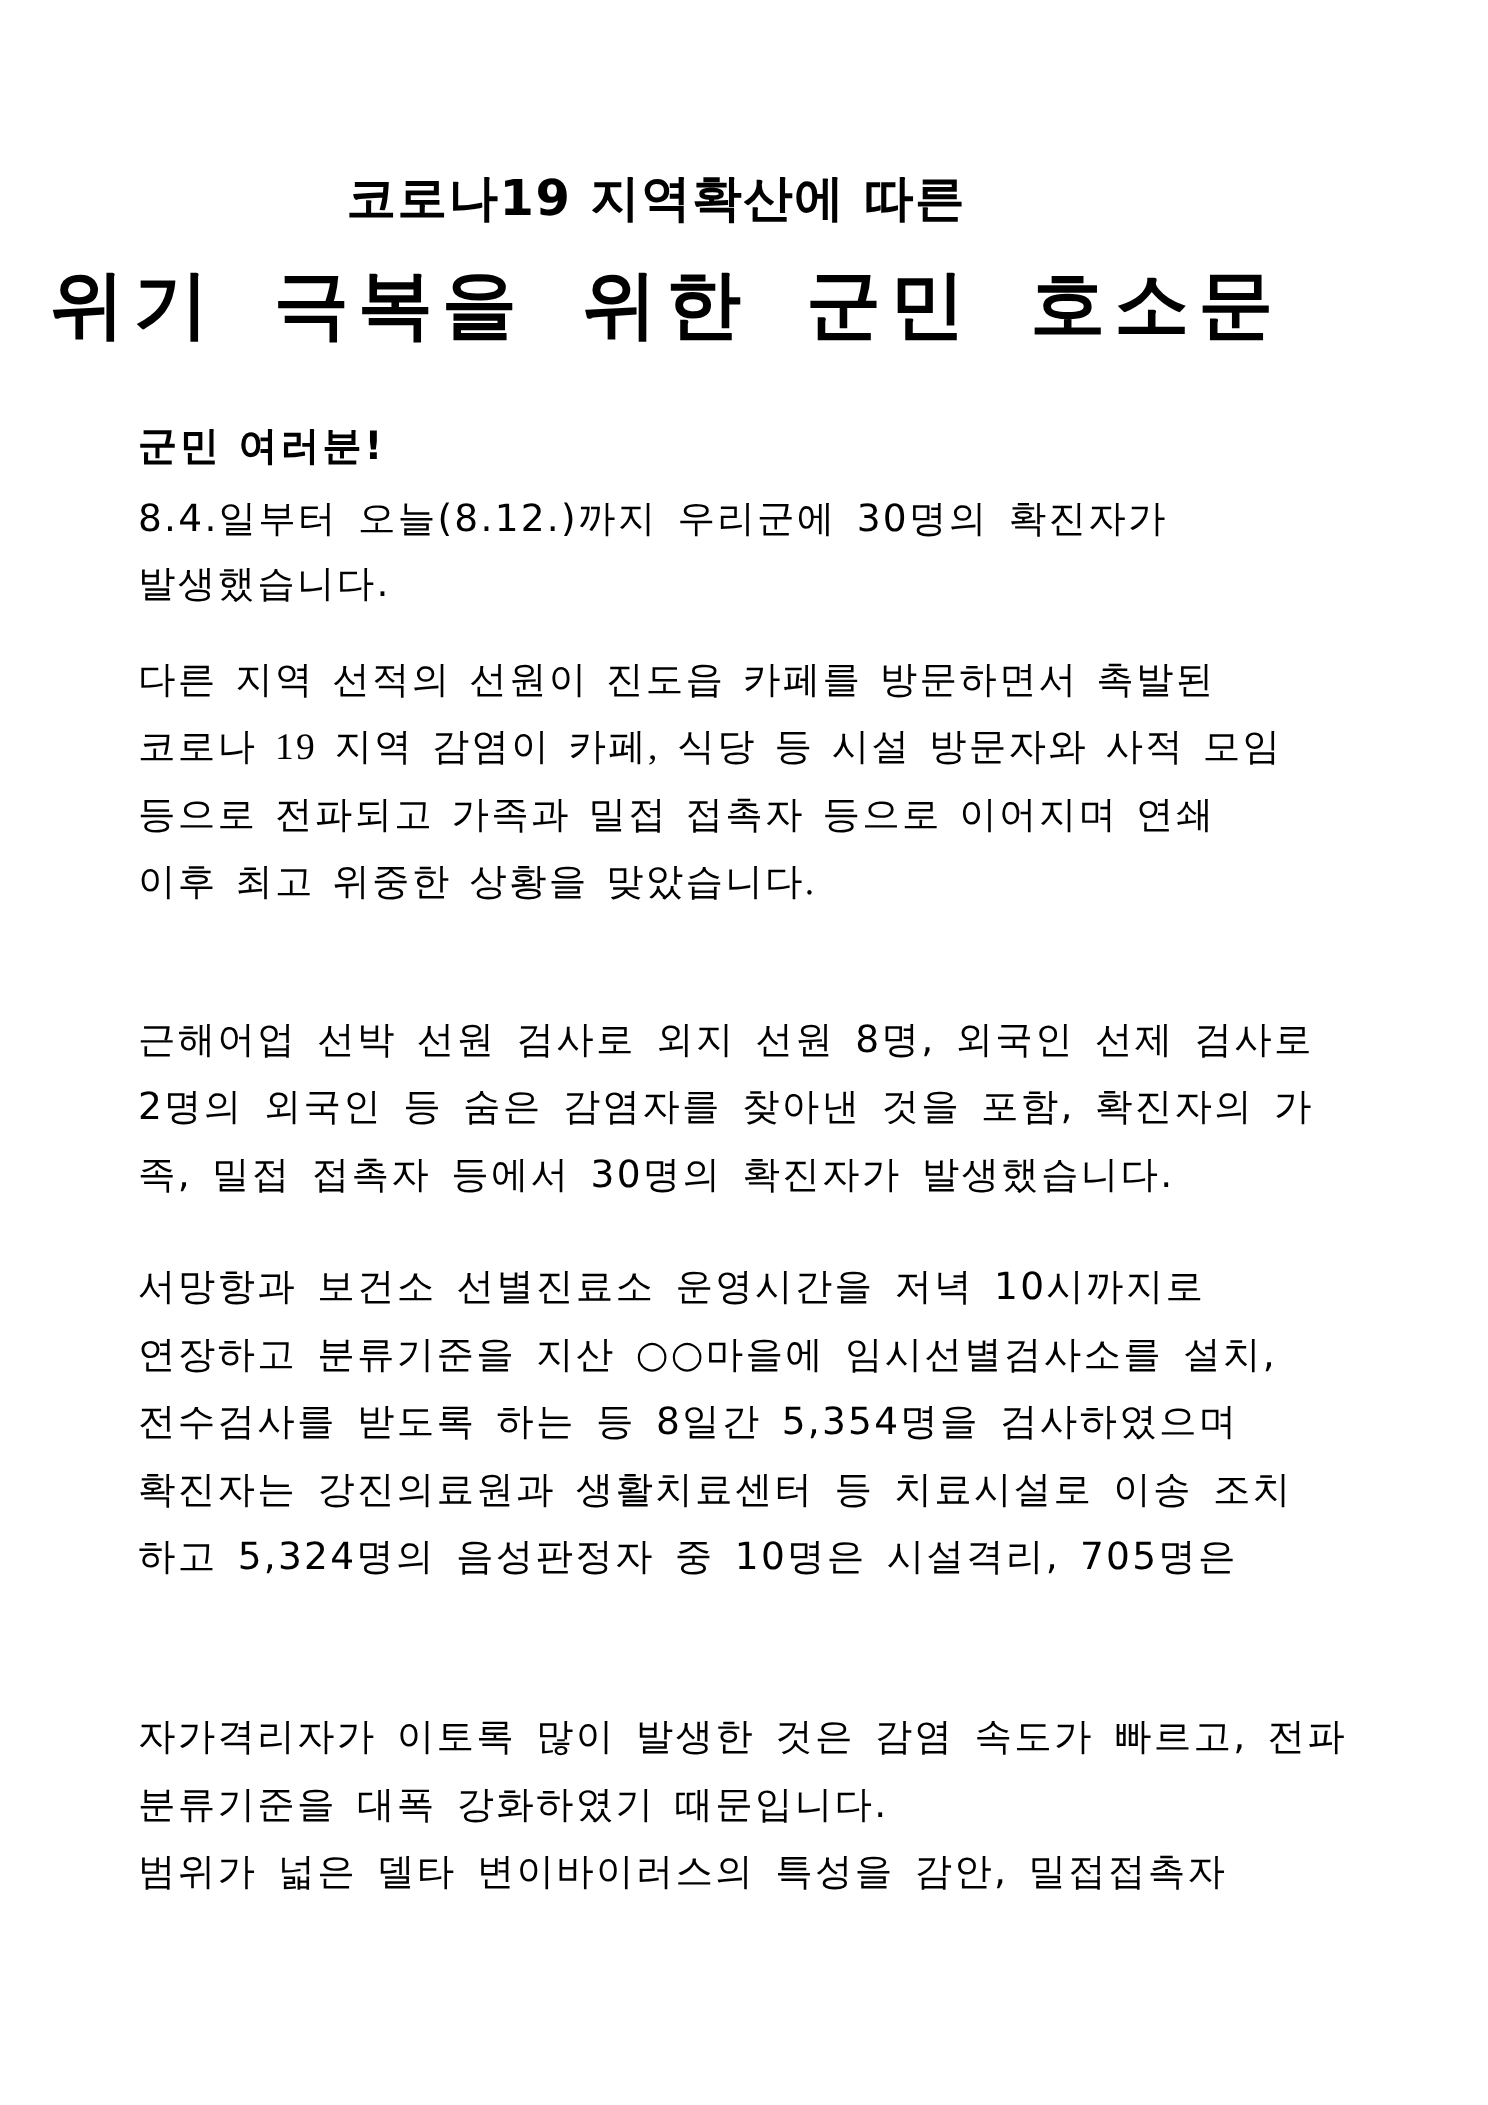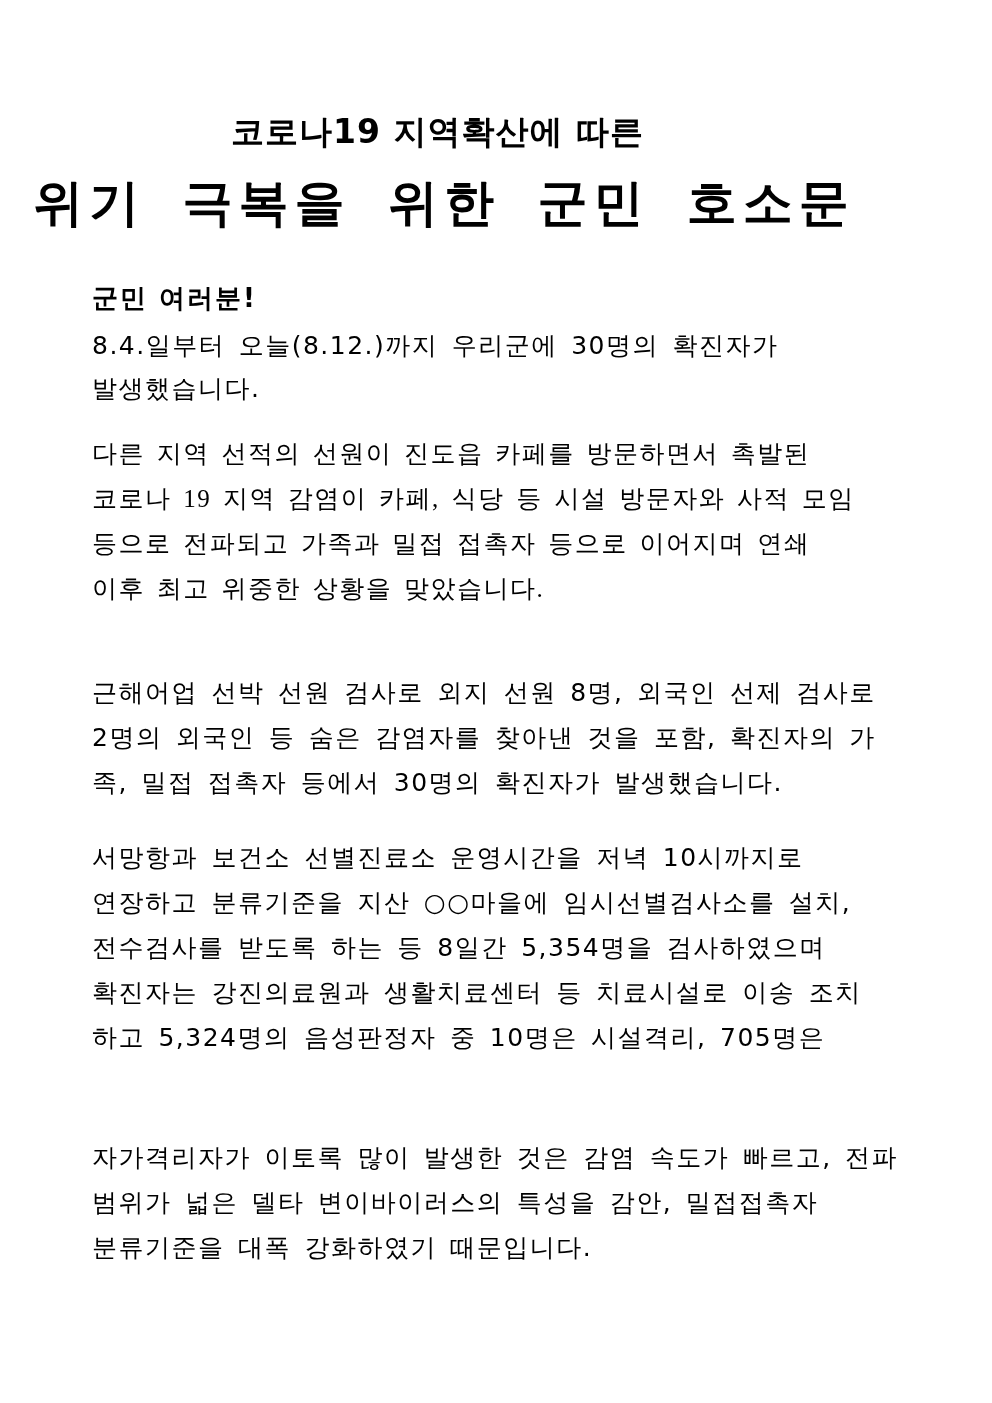--- a/index.html
+++ b/index.html
@@ -102,16 +102,16 @@
   <div class="para" id="p4">
     <span class="line">서망항과 보건소 선별진료소 운영시간을 저녁 10시까지로</span>
     <span class="line">연장하고 분류기준을 지산 ○○마을에 임시선별검사소를 설치,</span>
     <span class="line">전수검사를 받도록 하는 등 8일간 5,354명을 검사하였으며</span>
     <span class="line">확진자는 강진의료원과 생활치료센터 등 치료시설로 이송 조치</span>
     <span class="line">하고 5,324명의 음성판정자 중 10명은 시설격리, 705명은</span>
   </div>
 
   <div class="para" id="p5">
     <span class="line">자가격리자가 이토록 많이 발생한 것은 감염 속도가 빠르고, 전파</span>
+    <span class="line">분류기준을 대폭 강화하였기 때문입니다.</span>
     <span class="line">범위가 넓은 델타 변이바이러스의 특성을 감안, 밀접접촉자</span>
-    <span class="line">분류기준을 대폭 강화하였기 때문입니다.</span>
   </div>
 </div>
 
 </body></html>

